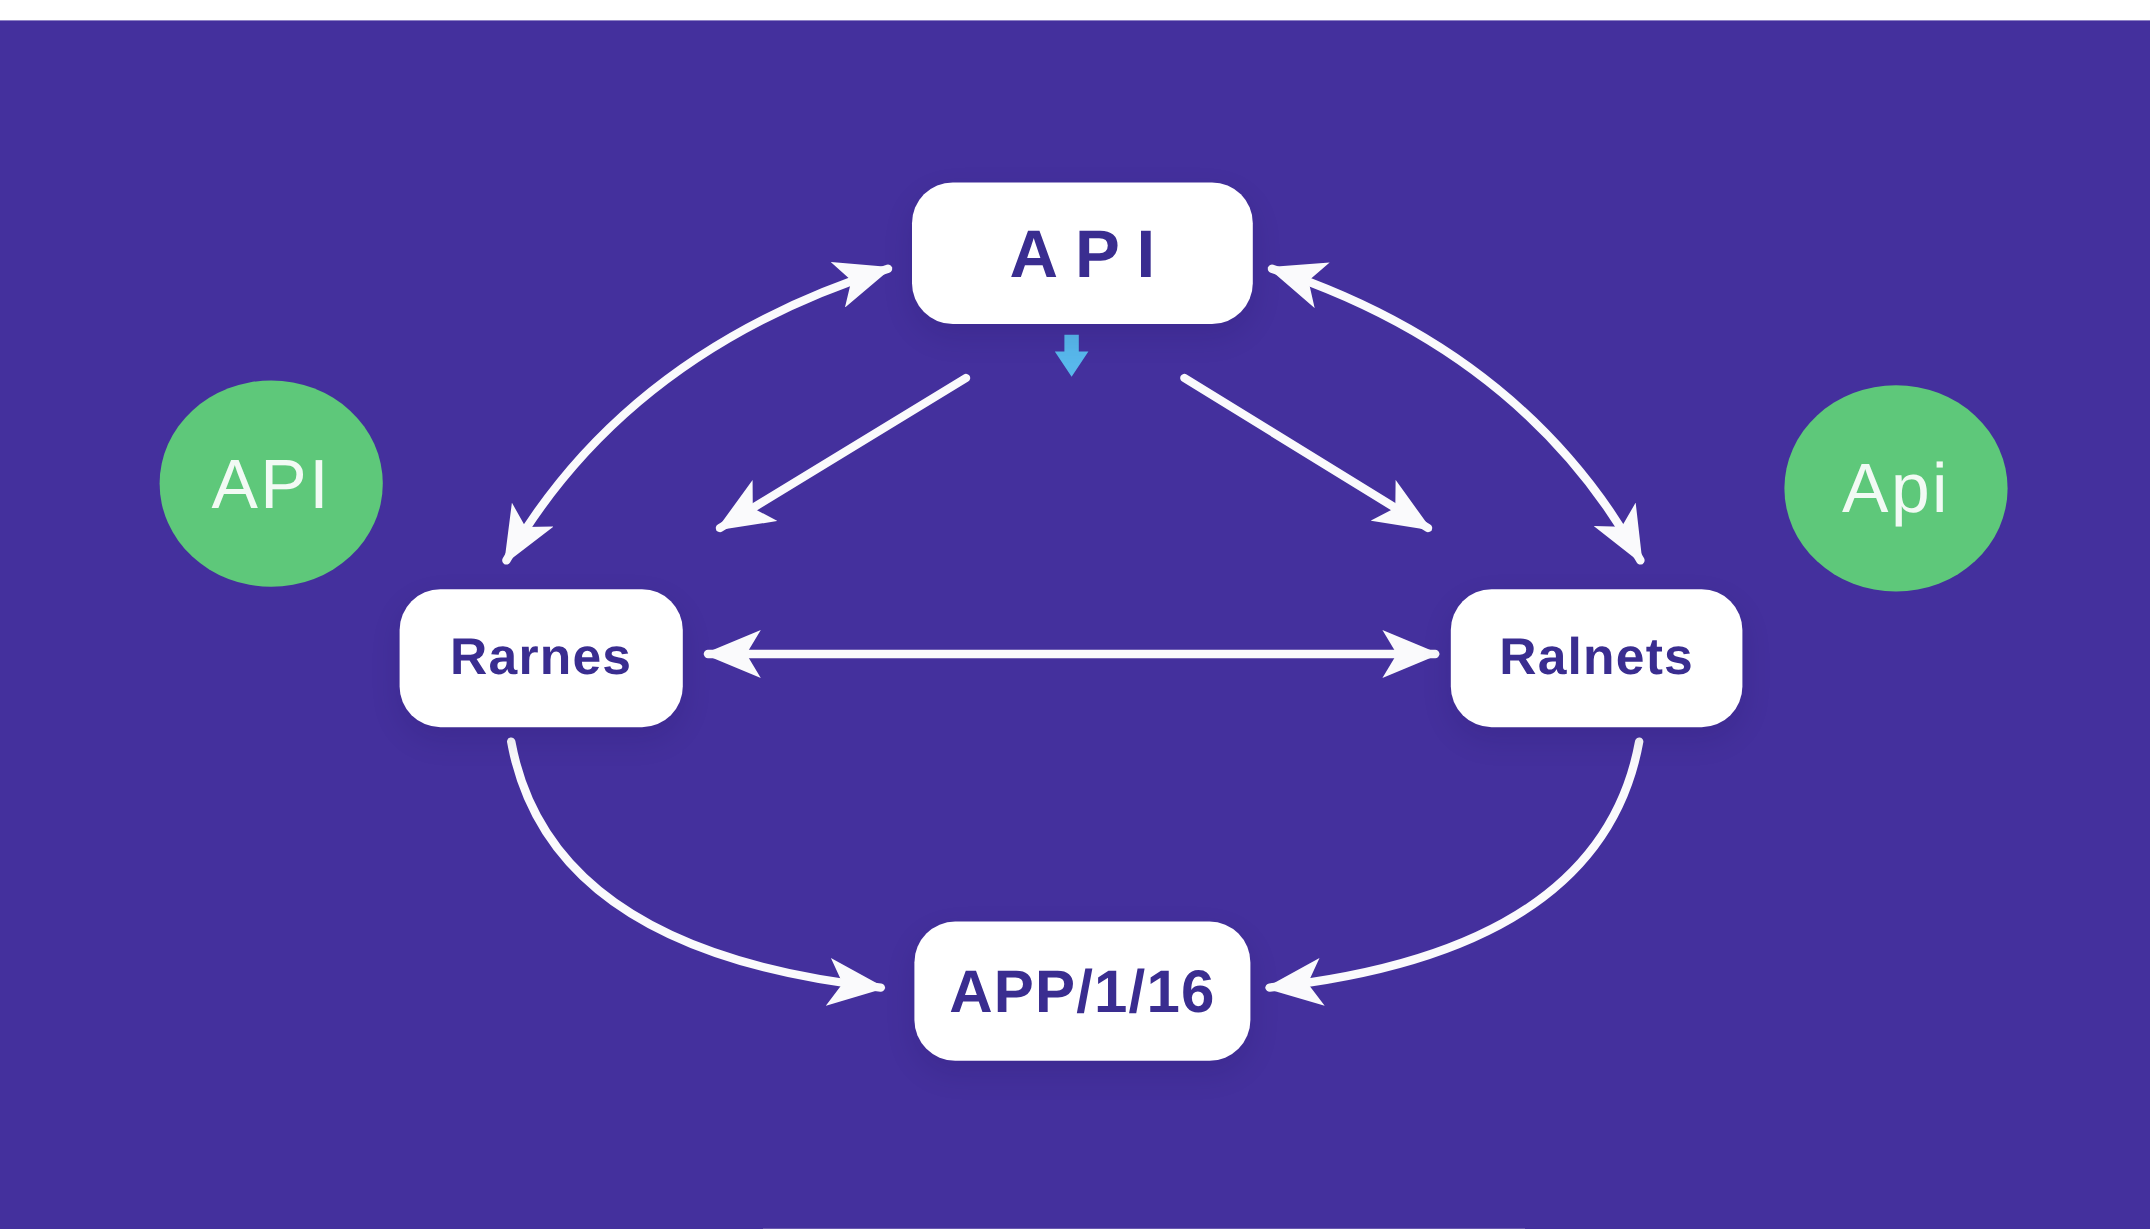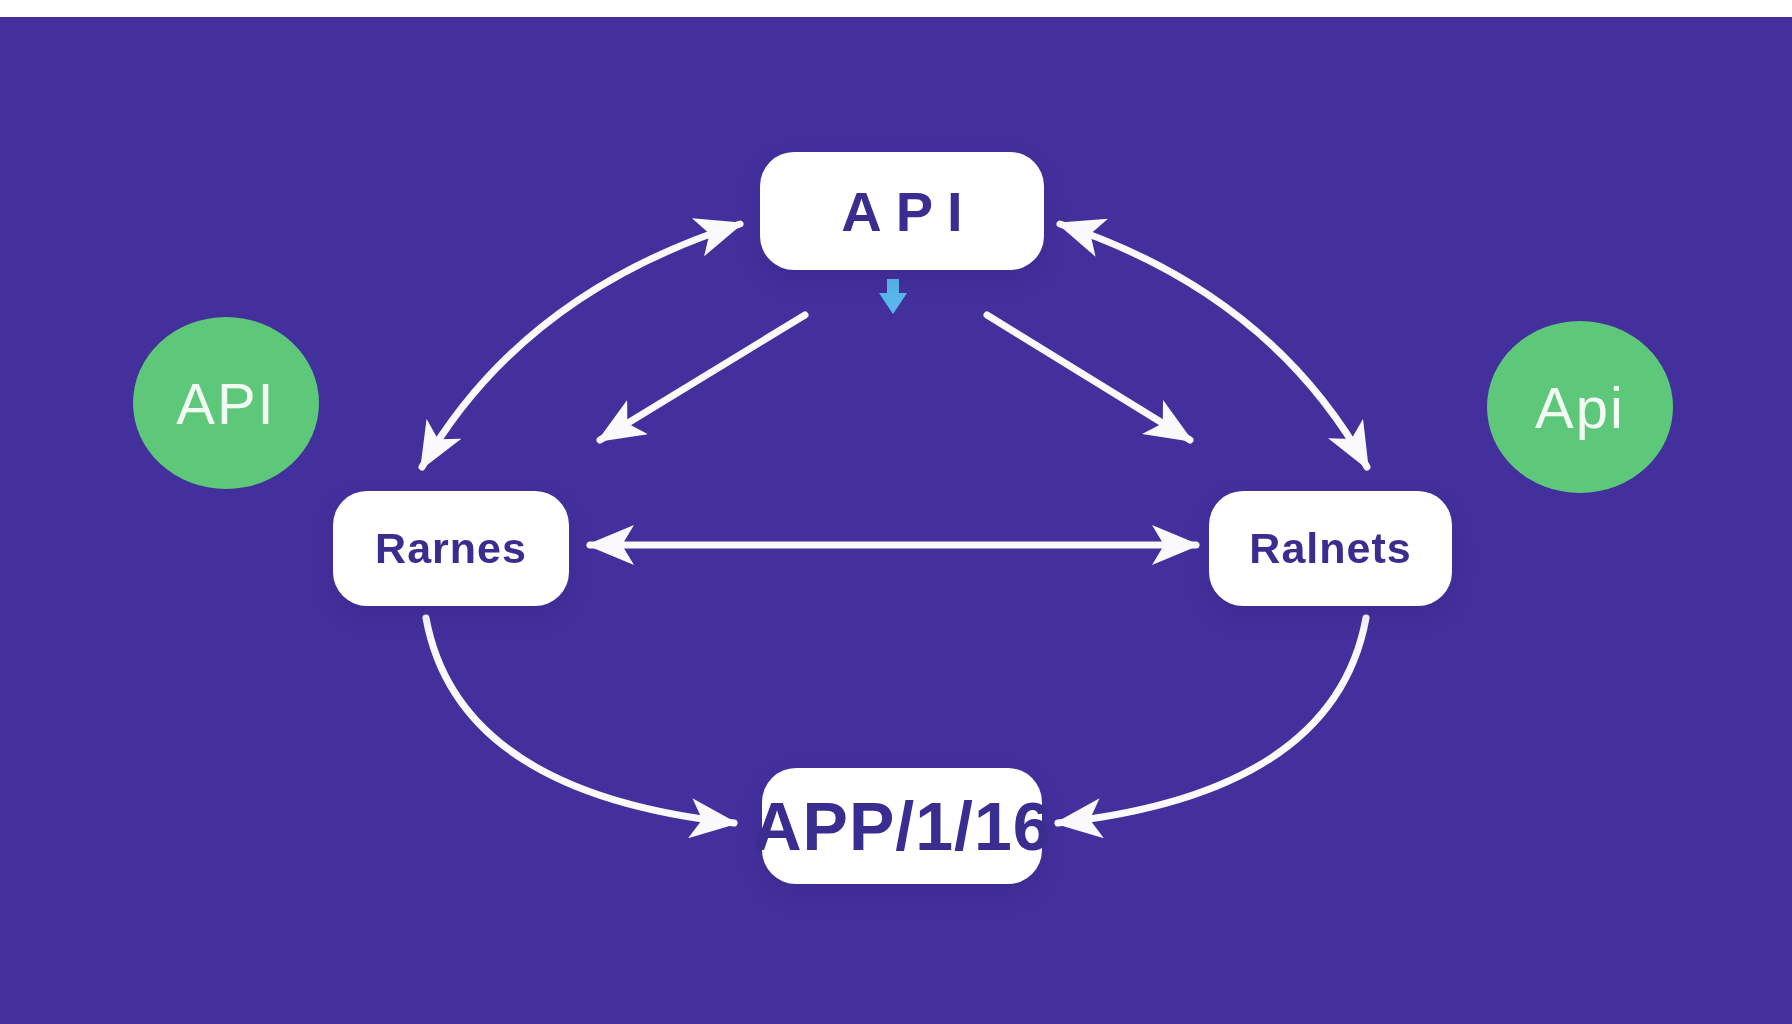--- a/index.html
+++ b/index.html
@@ -30,21 +30,21 @@
     background: var(--node_bg, #FFFFFF);
     color: var(--node_text, #3A2D90);
     border-radius: 34px;
     display: flex; align-items: center; justify-content: center;
     font-weight: 700;
     box-shadow: 0 10px 26px rgba(15, 8, 60, 0.12);
   }
   .node-api    { left: 760px;  top: 135px; width: 270px; height: 118px; font-size: 56px; letter-spacing: 14px; padding-left: 14px; }
   .node-rarnes { left: 333px;  top: 474px; width: 236px; height: 115px; font-size: 43px; letter-spacing: 1px; }
   .node-ralnets{ left: 1209px; top: 474px; width: 243px; height: 115px; font-size: 43px; letter-spacing: 1px; }
-  .node-app    { left: 762px;  top: 751px; width: 280px; height: 116px; font-size: 68px; letter-spacing: 1px; }
+  .node-app    { left: 762px;  top: 751px; width: 280px; height: 116px; font-size: 50px; letter-spacing: 1px; }
   .circle {
     position: absolute;
     background: var(--green, #5EC87A);
     color: var(--circle_text, #F2FAF4);
     border-radius: 50%;
     display: flex; align-items: center; justify-content: center;
     font-weight: 300;
     font-size: 58px;
     letter-spacing: 2px;
   }

